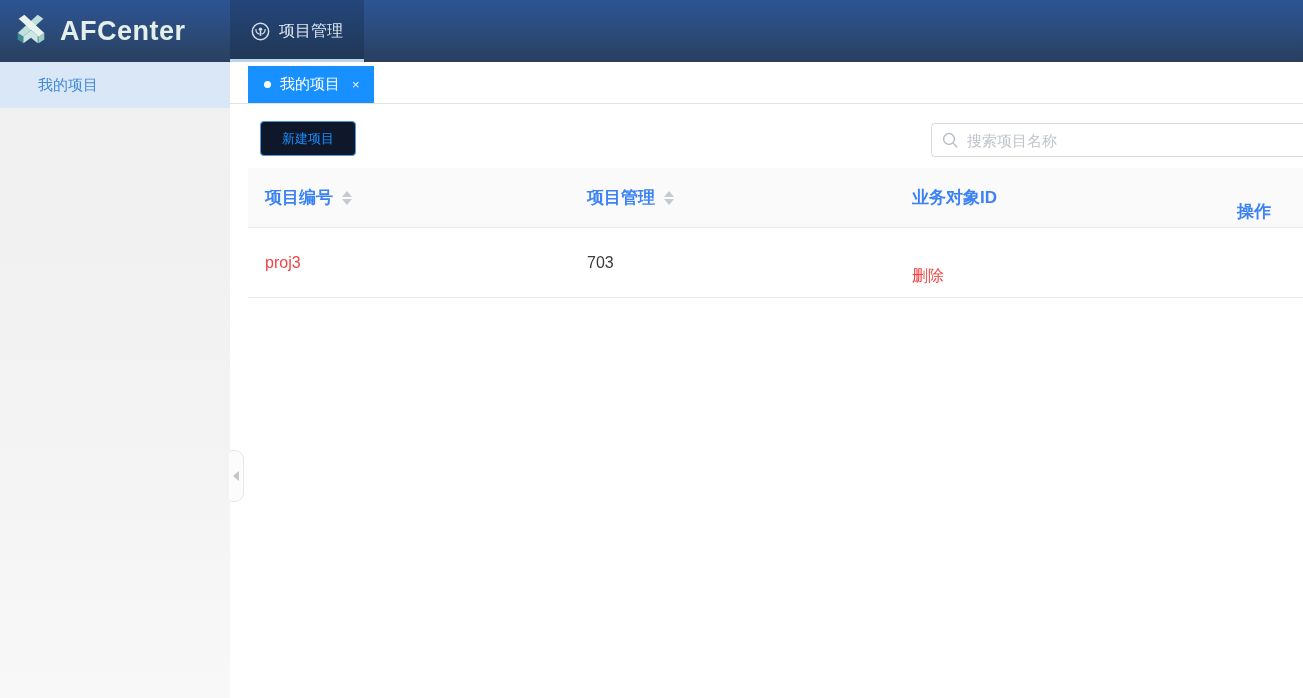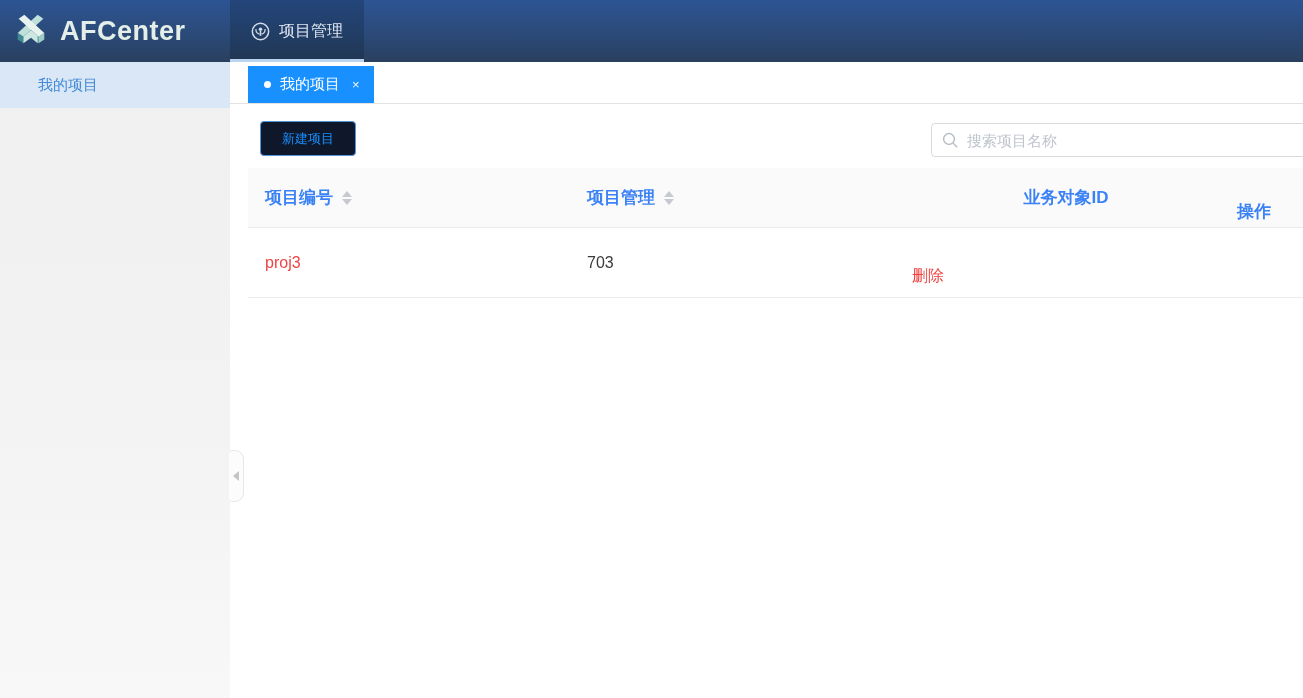--- a/index.html
+++ b/index.html
@@ -95,21 +95,21 @@
     background:#fafafa; border-bottom:1px solid #eaeaea;
   }
   .th { font-weight:bold; font-size:17px; color:#3b82f6; display:flex; align-items:center; }
   .trow {
     display:flex; align-items:center; height:70px;
     border-bottom:1px solid #ececec; background:#fff; font-size:16px; color:#3b3b3f;
   }
   .cell { padding-left:17px; }
   .c1 { width:322px; flex:none; }
   .c2 { width:325px; flex:none; }
-  .c3 { width:325px; flex:none;justify-content:center; }
+  .c3 { width:325px; flex:none; }
   .c4 { flex:1;margin-top:28px; }
   .link { color:#ef4444; cursor:pointer; text-decoration:none; }
 
   .sorter { display:inline-flex; flex-direction:column; margin-left:9px; cursor:pointer; }
   .sorter .up, .sorter .down { width:0; height:0; border-left:5px solid transparent; border-right:5px solid transparent; }
   .sorter .up { border-bottom:6px solid #c6c9cf; margin-bottom:2px; }
   .sorter .down { border-top:6px solid #c6c9cf; }
 </style>
 </head>
 <body>

